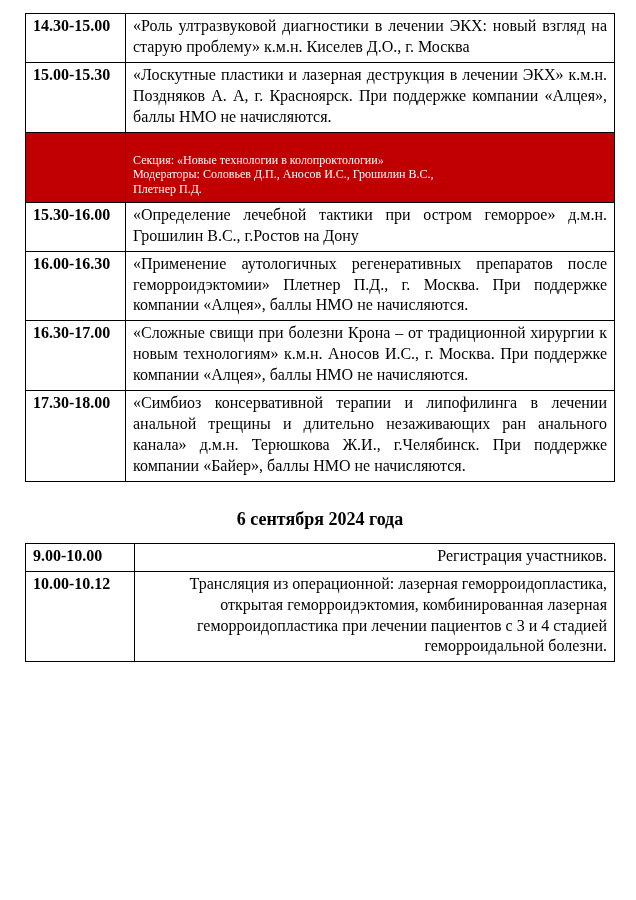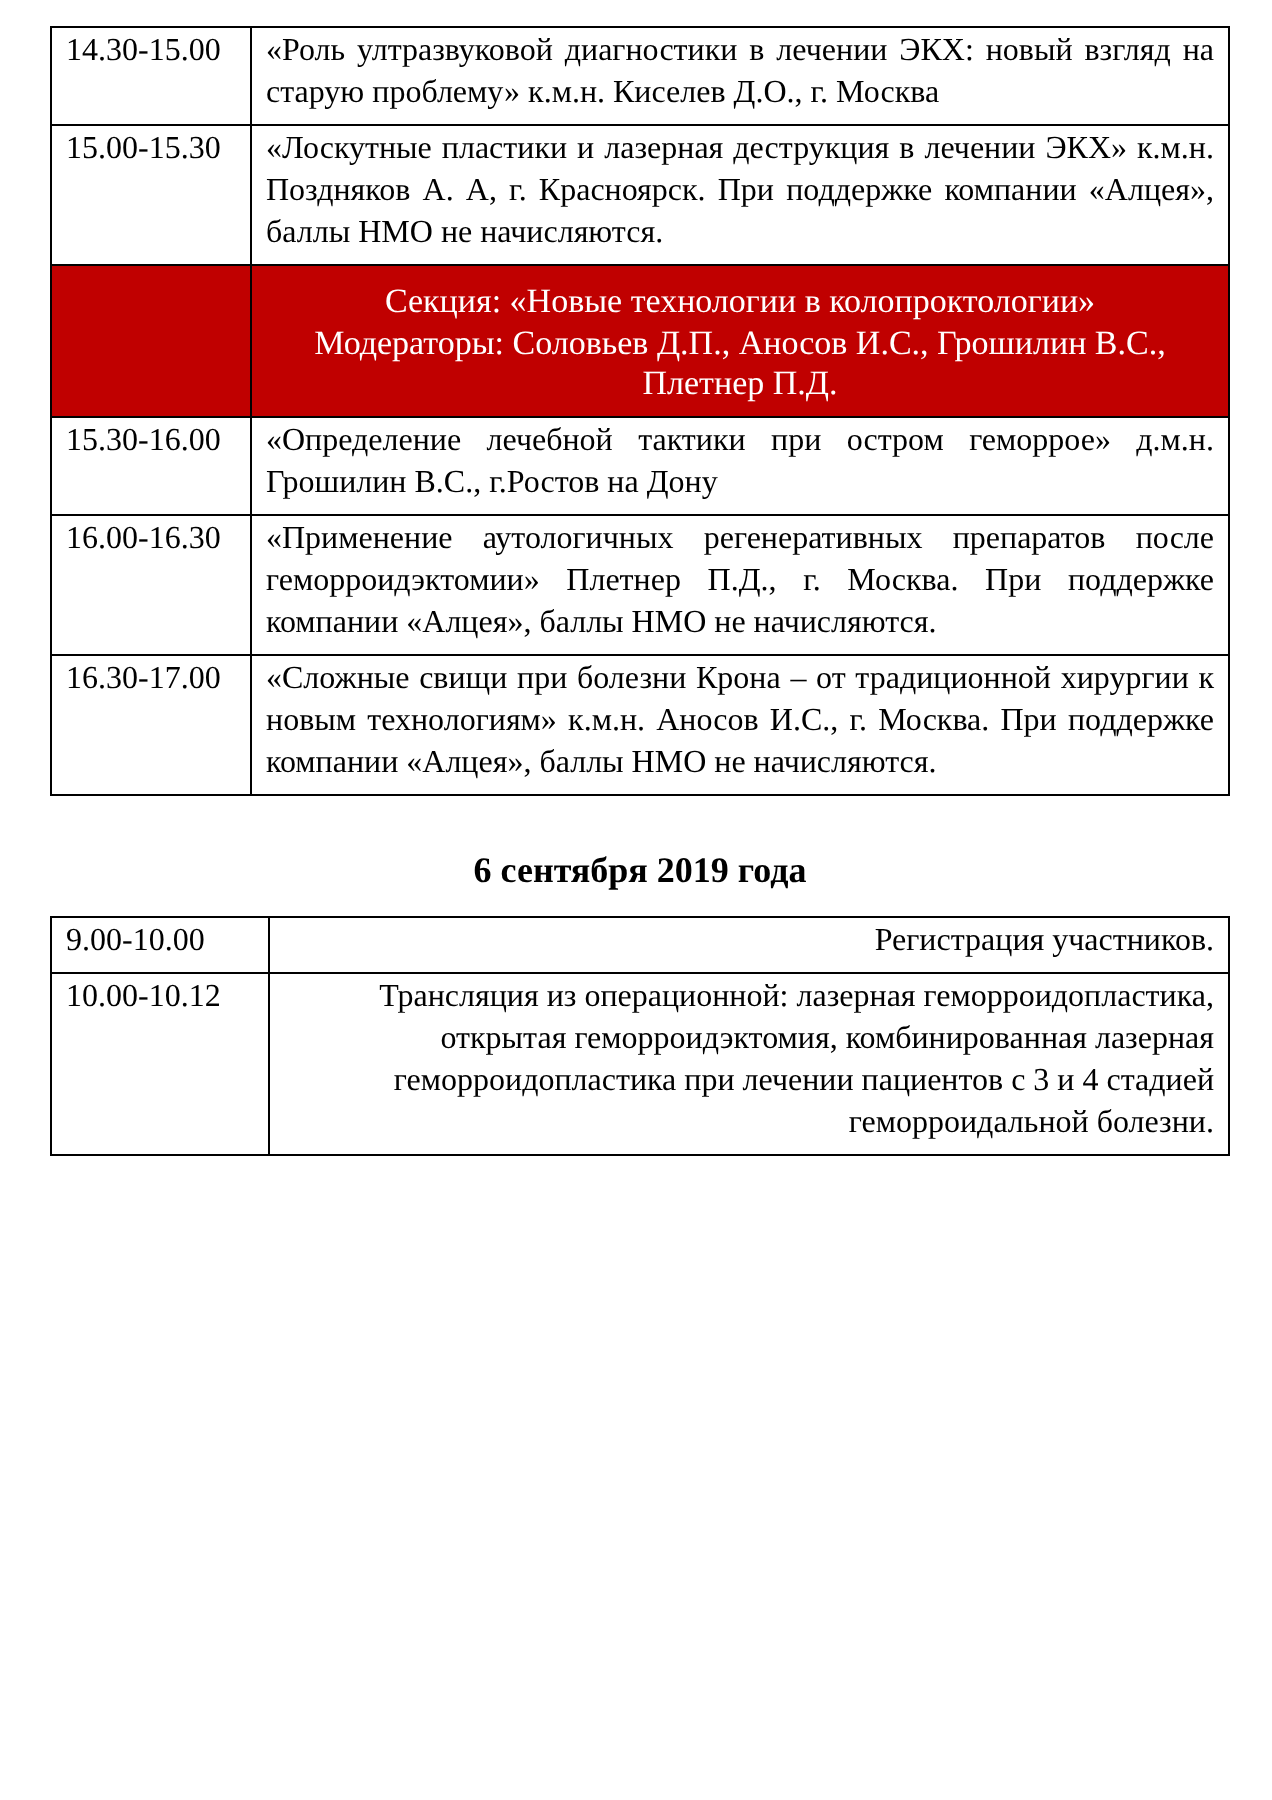--- a/index.html
+++ b/index.html
@@ -33,33 +33,33 @@
     border: 1px solid #000000;
     vertical-align: top;
     padding: 2px 7px 4px 7px;
     font-size: 16px;
     line-height: 1.31;
   }
   td.time {
     white-space: nowrap;
     text-align: left;
     overflow: hidden;
+    font-weight: bold;
   }
   table.day1 td.time { width: 85px; }
   table.day2 td.time { width: 94px; }
   td.desc { text-align: justify; }
   table.day2 td.desc { text-align: right; }
   .prelines { white-space: pre-line; }
   tr.section-row td {
     background: var(--section-bg, #c00000);
     color: var(--section-text, #ffffff);
-    text-align: center;
-    font-size: 17px;
+    font-size: 12px;
     line-height: 1.22;
-    padding-top: 8px;
+    padding-top: 20px;
     padding-bottom: 5px;
   }
   .day-heading {
     width: 590px;
     margin: 27px 0 0 25px;
     text-align: center;
     font-size: 18px;
     font-weight: bold;
     line-height: 1.2;
     margin-bottom: 12px;
@@ -91,24 +91,28 @@
           <td class="desc">«Определение лечебной тактики при остром геморрое» д.м.н. Грошилин В.С., г.Ростов на Дону</td>
         </tr>
         <tr>
           <td class="time">16.00-16.30</td>
           <td class="desc">«Применение аутологичных регенеративных препаратов после геморроидэктомии» Плетнер П.Д., г. Москва. При поддержке компании «Алцея», баллы  НМО не начисляются.</td>
         </tr>
         <tr>
           <td class="time">16.30-17.00</td>
           <td class="desc">«Сложные свищи при болезни Крона – от традиционной хирургии к новым технологиям» к.м.н. Аносов И.С., г. Москва. При поддержке компании «Алцея», баллы  НМО не начисляются.</td>
         </tr>
+        <tr>
+          <td class="time">17.30-18.00</td>
+          <td class="desc">«Симбиоз консервативной терапии и липофилинга в лечении анальной трещины и длительно незаживающих ран анального канала» д.м.н. Терюшкова Ж.И., г.Челябинск. При поддержке компании «Байер», баллы  НМО не начисляются.</td>
+        </tr>
       </tbody>
   </table>
 
-  <div class="day-heading">6 сентября 2019 года</div>
+  <div class="day-heading">6 сентября 2024 года</div>
 
   <table class="program day2">
     <tbody id="day2-body">
         <tr>
           <td class="time">9.00-10.00</td>
           <td class="desc">Регистрация участников.</td>
         </tr>
         <tr>
           <td class="time">10.00-10.12</td>
           <td class="desc prelines">Трансляция из операционной: лазерная геморроидопластика,

